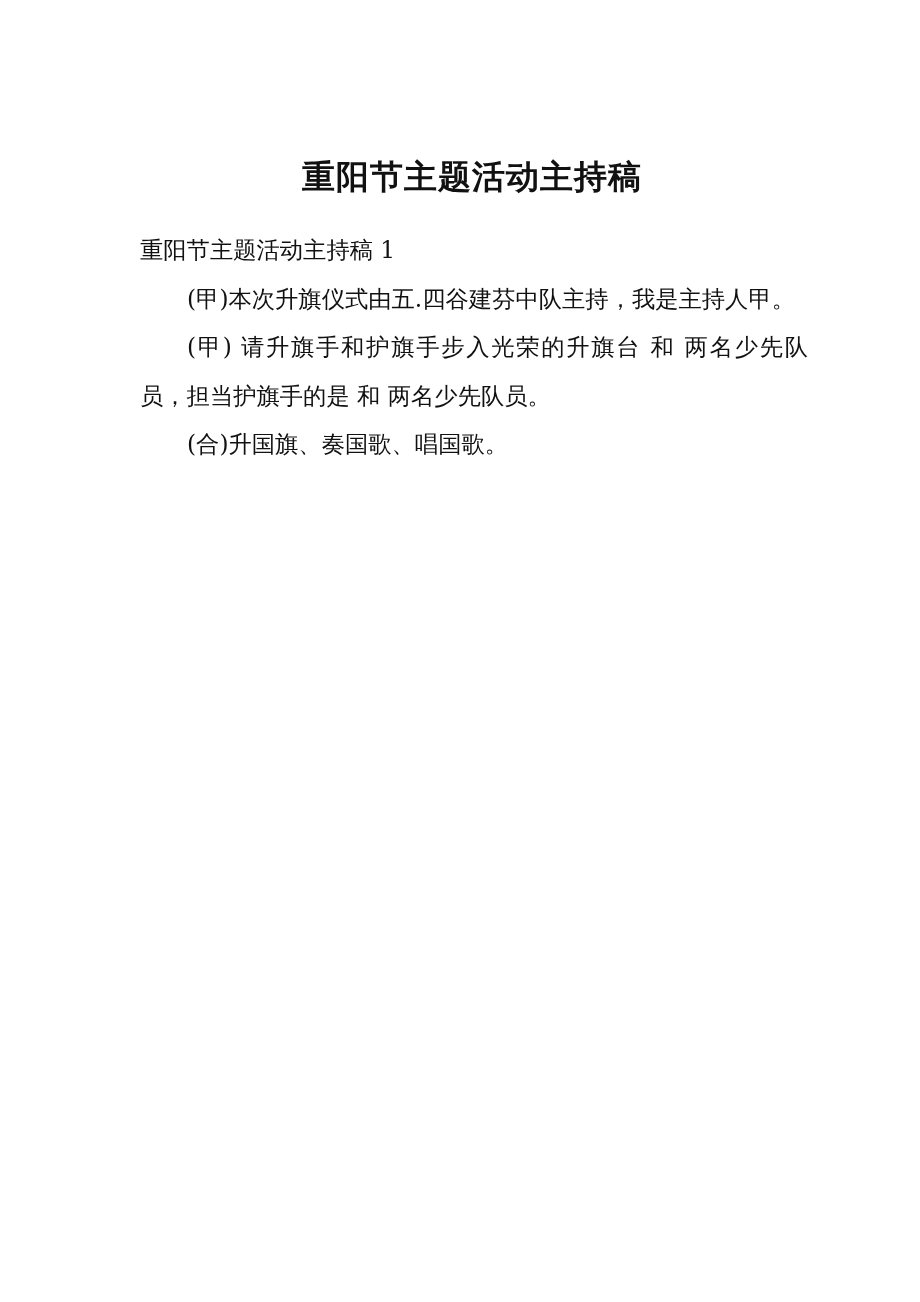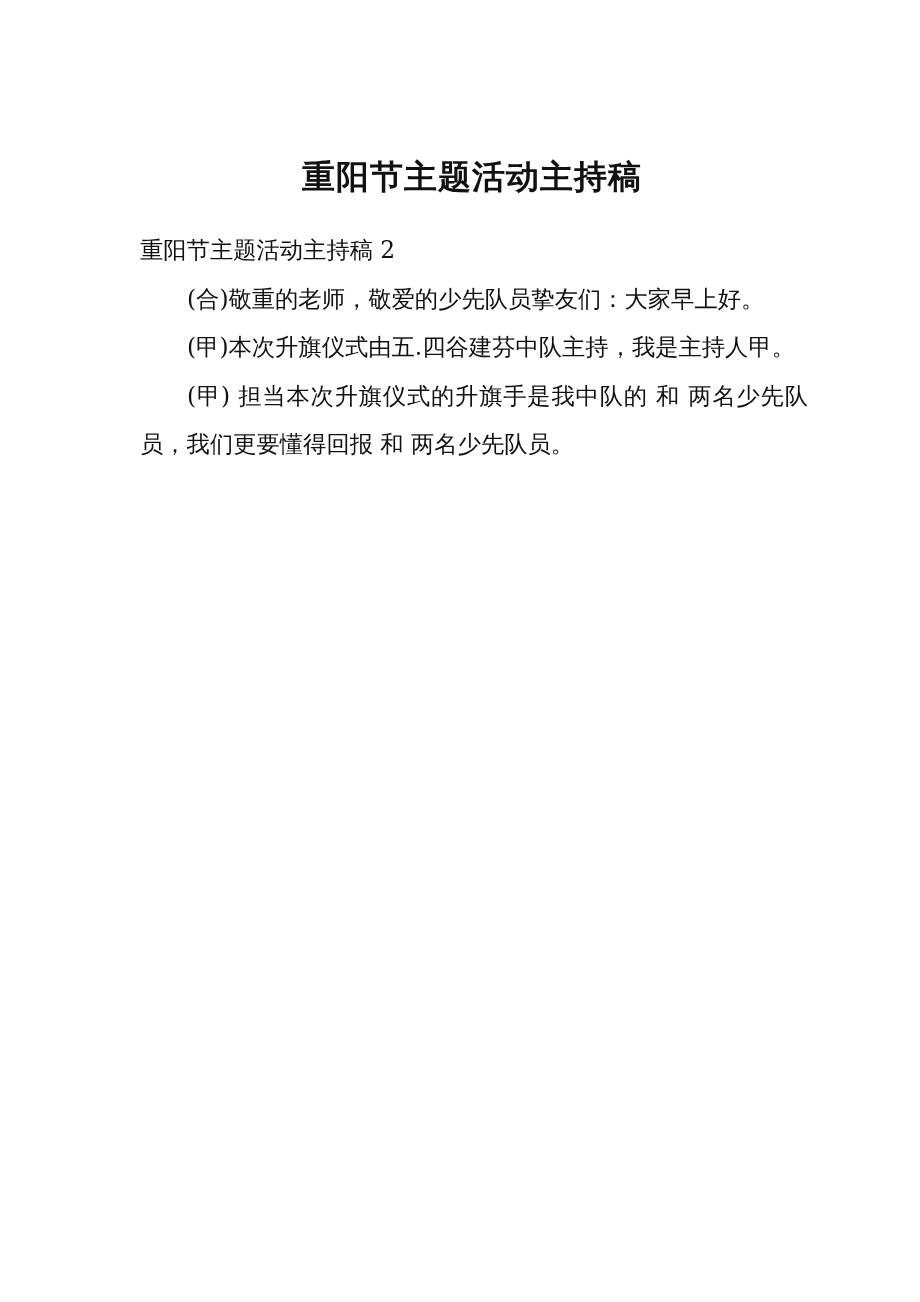--- a/index.html
+++ b/index.html
@@ -53,18 +53,18 @@
       text-indent: 47px;
     }
   </style>
 </head>
 <body>
 
 <div class="page">
   <h1 class="title">重阳节主题活动主持稿</h1>
 
   <div class="body">
-    <p>重阳节主题活动主持稿 2</p>
-    <p class="indent">(合)敬重的老师，敬爱的少先队员挚友们：大家早上好。</p>
+    <p>重阳节主题活动主持稿 1</p>
     <p class="indent">(甲)本次升旗仪式由五.四谷建芬中队主持，我是主持人甲。</p>
-    <p class="indent">(甲) 担当本次升旗仪式的升旗手是我中队的 和 两名少先队员，我们更要懂得回报  和  两名少先队员。</p>
+    <p class="indent">(甲) 请升旗手和护旗手步入光荣的升旗台 和 两名少先队员，担当护旗手的是  和  两名少先队员。</p>
+    <p class="indent">(合)升国旗、奏国歌、唱国歌。</p>
   </div>
 </div>
 
 </body></html>

